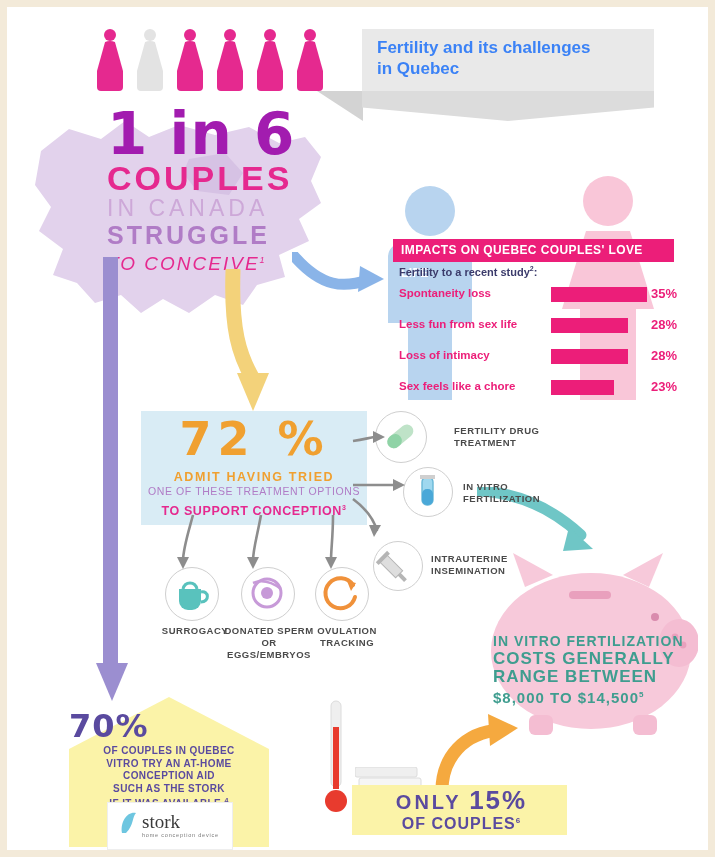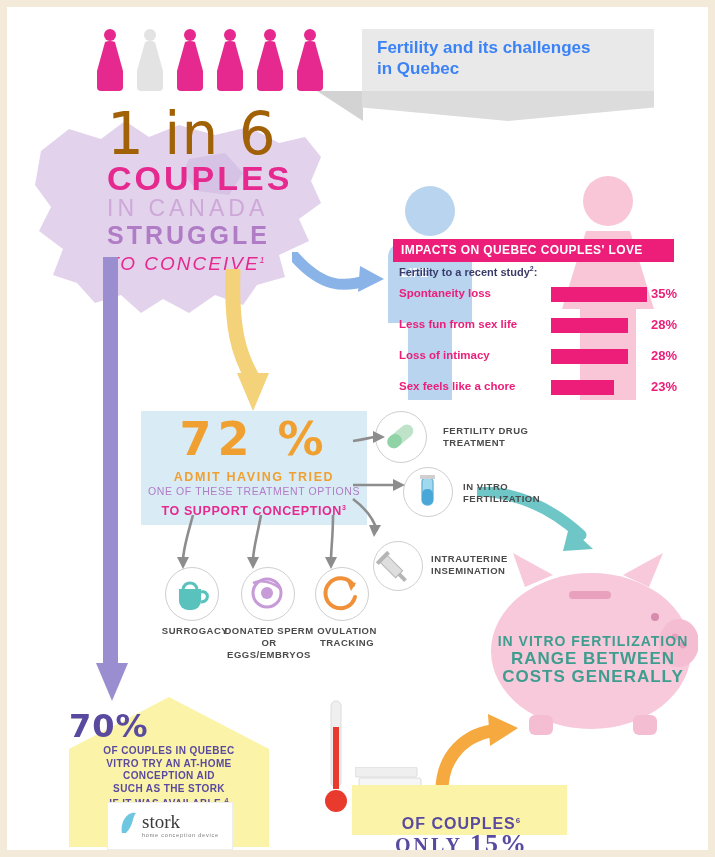--- a/index.html
+++ b/index.html
@@ -32,21 +32,21 @@
   .banner{position:absolute;left:355px;top:22px;width:292px;height:62px;background:#e9e9e9;}
   .banner-title{position:absolute;left:370px;top:30px;width:270px;
      font-size:17px;font-weight:bold;color:#3b82f6;line-height:21px;}
   .banner-fold{position:absolute;left:310px;top:84px;width:46px;height:30px;
      background:#d3d3d3;clip-path:polygon(0 0,100% 0,100% 100%);}
   .banner-tail{position:absolute;left:355px;top:84px;width:292px;height:30px;background:#dcdcdc;
      clip-path:polygon(0 0,100% 0,100% 55%,50% 100%,0 55%);}
 
   
   .one-in-six{position:absolute;left:100px;top:100px;width:250px;}
-  .oi-1{font-size:58px;font-weight:normal;color:#a16207;letter-spacing:1px;line-height:54px;font-family:"DejaVu Sans",sans-serif;}
+  .oi-1{font-size:58px;font-weight:bold;color:#a21caf;letter-spacing:1px;line-height:54px;font-family:"DejaVu Sans",sans-serif;}
   .oi-2{font-size:34px;font-weight:bold;color:#e5298f;letter-spacing:3px;line-height:34px;}
   .oi-3{font-size:23px;color:#cda8d8;letter-spacing:4px;line-height:26px;}
   .oi-4{font-size:25px;font-weight:bold;color:#b07cc6;letter-spacing:3px;line-height:28px;}
   .oi-5{font-size:19px;font-style:italic;color:#e5298f;letter-spacing:2px;line-height:22px;}
   .oi-5 sup{font-size:9px;}
 
   
   .arrow-blue{position:absolute;left:285px;top:245px;width:95px;height:45px;}
   .arrow-yellow{position:absolute;left:218px;top:262px;width:62px;height:148px;}
   .arrow-purple{position:absolute;left:88px;top:250px;width:34px;height:448px;}
@@ -78,40 +78,40 @@
   .t72s3{position:absolute;left:138px;top:493px;width:218px;text-align:center;
      font-size:12.5px;color:#e5298f;letter-spacing:.6px;font-weight:bold;line-height:15px;}
   .t72s3 sup{font-size:7px;}
 
   
   .circ{position:absolute;border:1.6px solid #cfcfcf;border-radius:50%;background:#fff;}
   .opt-label{position:absolute;font-size:9.5px;font-weight:bold;color:#4a4a4a;letter-spacing:.5px;line-height:12px;}
 
   
   .piggy{position:absolute;left:476px;top:540px;width:215px;height:190px;}
-  .ivf-cost{position:absolute;left:486px;top:625px;width:200px;text-align:center;
+  .ivf-cost{position:absolute;left:486px;top:625px;width:200px;
      color:#3f9d8f;font-weight:bold;letter-spacing:1px;line-height:18px;font-size:14px;}
   .ivf-cost sup{font-size:8px;}
 
   
   .house{position:absolute;left:62px;top:690px;width:200px;height:150px;}
   .t70{position:absolute;left:62px;top:700px;width:200px;text-align:left;
      font-size:32px;font-weight:bold;color:#5a4a9f;letter-spacing:1px;font-family:"DejaVu Sans",sans-serif;}
   .t70s{position:absolute;left:62px;top:738px;width:200px;text-align:center;
      font-size:10px;font-weight:bold;color:#5a4a9f;letter-spacing:.4px;line-height:12.5px;}
   .t70s sup{font-size:7px;}
   .stork{position:absolute;left:100px;top:795px;width:124px;height:46px;background:#fff;border:1px solid #eee;}
 
   
   .thermo{position:absolute;left:318px;top:690px;width:22px;height:120px;}
 
   
   .box15{position:absolute;left:345px;top:778px;width:215px;height:50px;background:#fbf3a8;}
   .t15{position:absolute;left:352px;top:782px;width:205px;text-align:center;
-     font-size:20px;font-weight:bold;color:#5a4a9f;letter-spacing:2px;line-height:22px;font-family:Liberation Serif, serif;margin-top:44px;}
+     font-size:20px;font-weight:bold;color:#5a4a9f;letter-spacing:2px;line-height:22px;font-family:Liberation Sans, sans-serif;}
   .t15b{position:absolute;left:352px;top:804px;width:205px;text-align:center;
      font-size:16px;font-weight:bold;color:#5a4a9f;letter-spacing:1px;line-height:19px;}
   .t15b sup{font-size:8px;}
 
   .paper-cards{position:absolute;left:348px;top:760px;width:70px;height:30px;}
 </style>
 </head>
 <body>
 
 <div id="page">
@@ -251,21 +251,21 @@
   <div class="t72s3"><span>TO SUPPORT CONCEPTION</span><sup>3</sup></div>
 
   <div class="circ" style="left:368px;top:404px;width:50px;height:50px">
     <svg width="46" height="46" viewBox="0 0 46 46" style="margin:1px">
       <g transform="rotate(-40 23 23)">
         <rect x="8" y="17" width="30" height="13" rx="6.5" fill="#bfe3c8"></rect>
         <rect x="8" y="17" width="15" height="13" rx="6.5" fill="#8fd3a6"></rect>
       </g>
     </svg>
   </div>
-  <div class="opt-label" style="left:436px;top:418px;width:110px">FERTILITY DRUG<br>TREATMENT</div>
+  <div class="opt-label" style="left:447px;top:418px;width:110px">FERTILITY DRUG<br>TREATMENT</div>
 
   <div class="circ" style="left:396px;top:460px;width:48px;height:48px">
     <svg width="44" height="44" viewBox="0 0 44 44" style="margin:1px">
       <rect x="17" y="8" width="11" height="28" rx="5" fill="#9fd8ef" stroke="#6ab8d8" stroke-width="1.4"></rect>
       <rect x="17" y="20" width="11" height="16" rx="5" fill="#4aa8d8"></rect>
       <rect x="15" y="6" width="15" height="4" fill="#cfcfcf"></rect>
     </svg>
   </div>
   <div class="opt-label" style="left:456px;top:474px;width:100px">IN VITRO<br>FERTILIZATION</div>
 
@@ -340,22 +340,23 @@
       <circle cx="192" cy="90" r="3.4" fill="#e9a0bd"></circle>
       <circle cx="200" cy="98" r="3.4" fill="#e9a0bd"></circle>
       <circle cx="172" cy="70" r="4" fill="#d98bad"></circle>
       <rect x="86" y="44" width="42" height="8" rx="4" fill="#e9a0bd"></rect>
       <rect x="46" y="168" width="24" height="20" rx="6" fill="#f4bdd2"></rect>
       <rect x="150" y="168" width="24" height="20" rx="6" fill="#f4bdd2"></rect>
     </svg>
   </div>
   <div class="ivf-cost">
     <div>IN VITRO FERTILIZATION</div>
+    <div style="font-size:17px">COSTS GENERALLY</div>
     <div style="font-size:17px">RANGE BETWEEN</div>
-    <div style="font-size:17px">COSTS GENERALLY</div>
+    <div style="font-size:15px"><span>$8,000 TO $14,500</span><sup>5</sup></div>
   </div>
 
   <div class="house">
     <svg width="200" height="150" viewBox="0 0 200 150">
       <path d="M100,0 L200,52 L200,150 L0,150 L0,52 Z" fill="#fbf3a8"></path>
     </svg>
   </div>
   <div class="t70">70%</div>
   <div class="t70s">
     <div>OF COUPLES IN QUEBEC</div>

